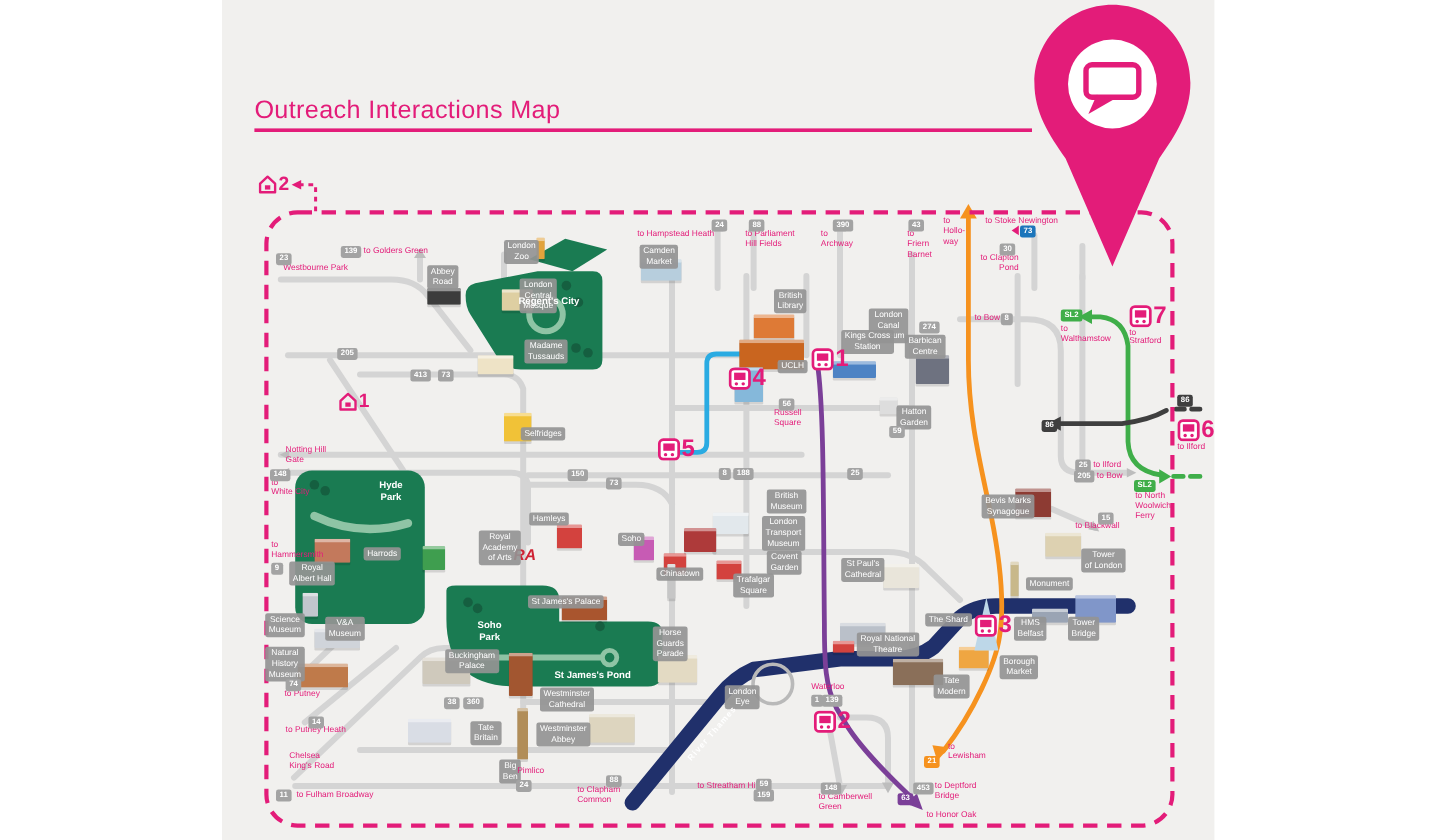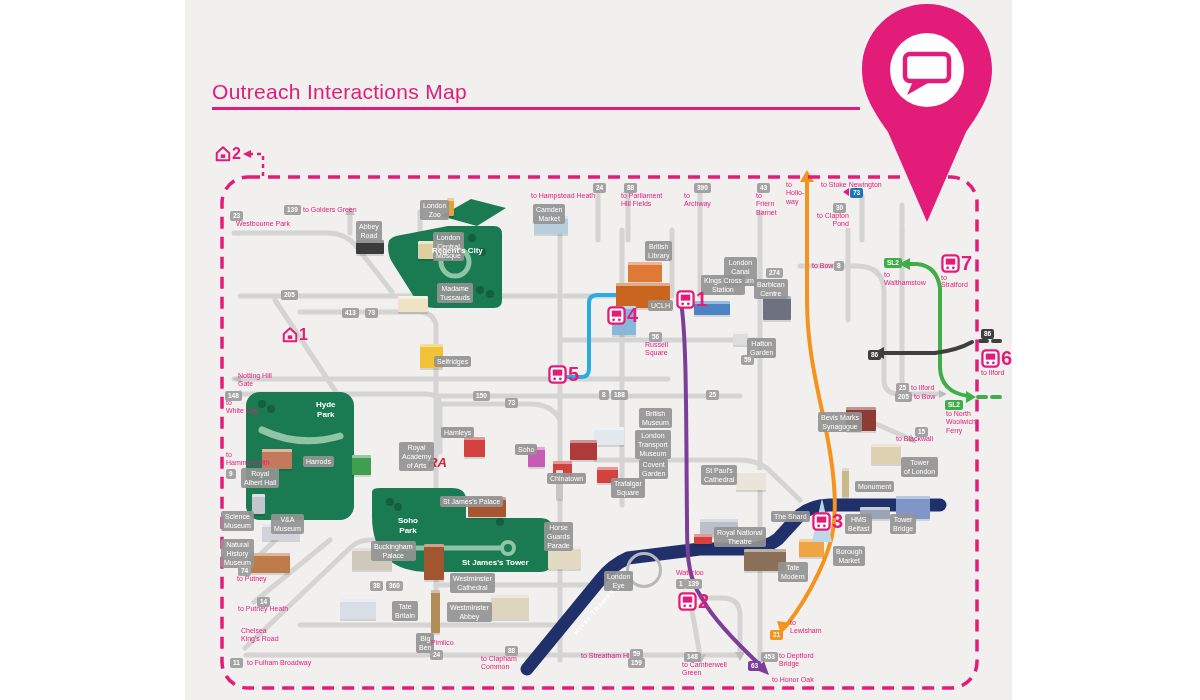--- a/index.html
+++ b/index.html
@@ -274,21 +274,21 @@
       <div class="pl" style="left: 790px; top: 619px;">to
 Lewisham</div>
       <div class="pl" style="left: 676px; top: 569px;">Waterloo</div>
       <div class="pl" style="left: 645px; top: 341px;">Russell
 Square</div>
       <div class="pkl" style="left: 432px; top: 246px;">Regent's City</div>
       <div class="pkl" style="left: 316px; top: 400px;">Hyde
 Park</div>
       <div class="pkl" style="left: 398px; top: 516px;">Soho
 Park</div>
-      <div class="pkl" style="left: 462px; top: 558px;">St James's Tower</div>
+      <div class="pkl" style="left: 462px; top: 558px;">St James's Pond</div>
       <div class="bd" style="left: 230px; top: 211px;">23</div>
       <div class="bd" style="left: 284px; top: 205px;">139</div>
       <div class="bd" style="left: 593px; top: 183px;">24</div>
       <div class="bd" style="left: 624px; top: 183px;">88</div>
       <div class="bd" style="left: 694px; top: 183px;">390</div>
       <div class="bd" style="left: 757px; top: 183px;">43</div>
       <div class="bd bd-blue" style="left: 850px; top: 188px;">73</div>
       <div class="bd" style="left: 833px; top: 203px;">30</div>
       <div class="bd" style="left: 834px; top: 261px;">8</div>
       <div class="bd" style="left: 766px; top: 268px;">274</div>

